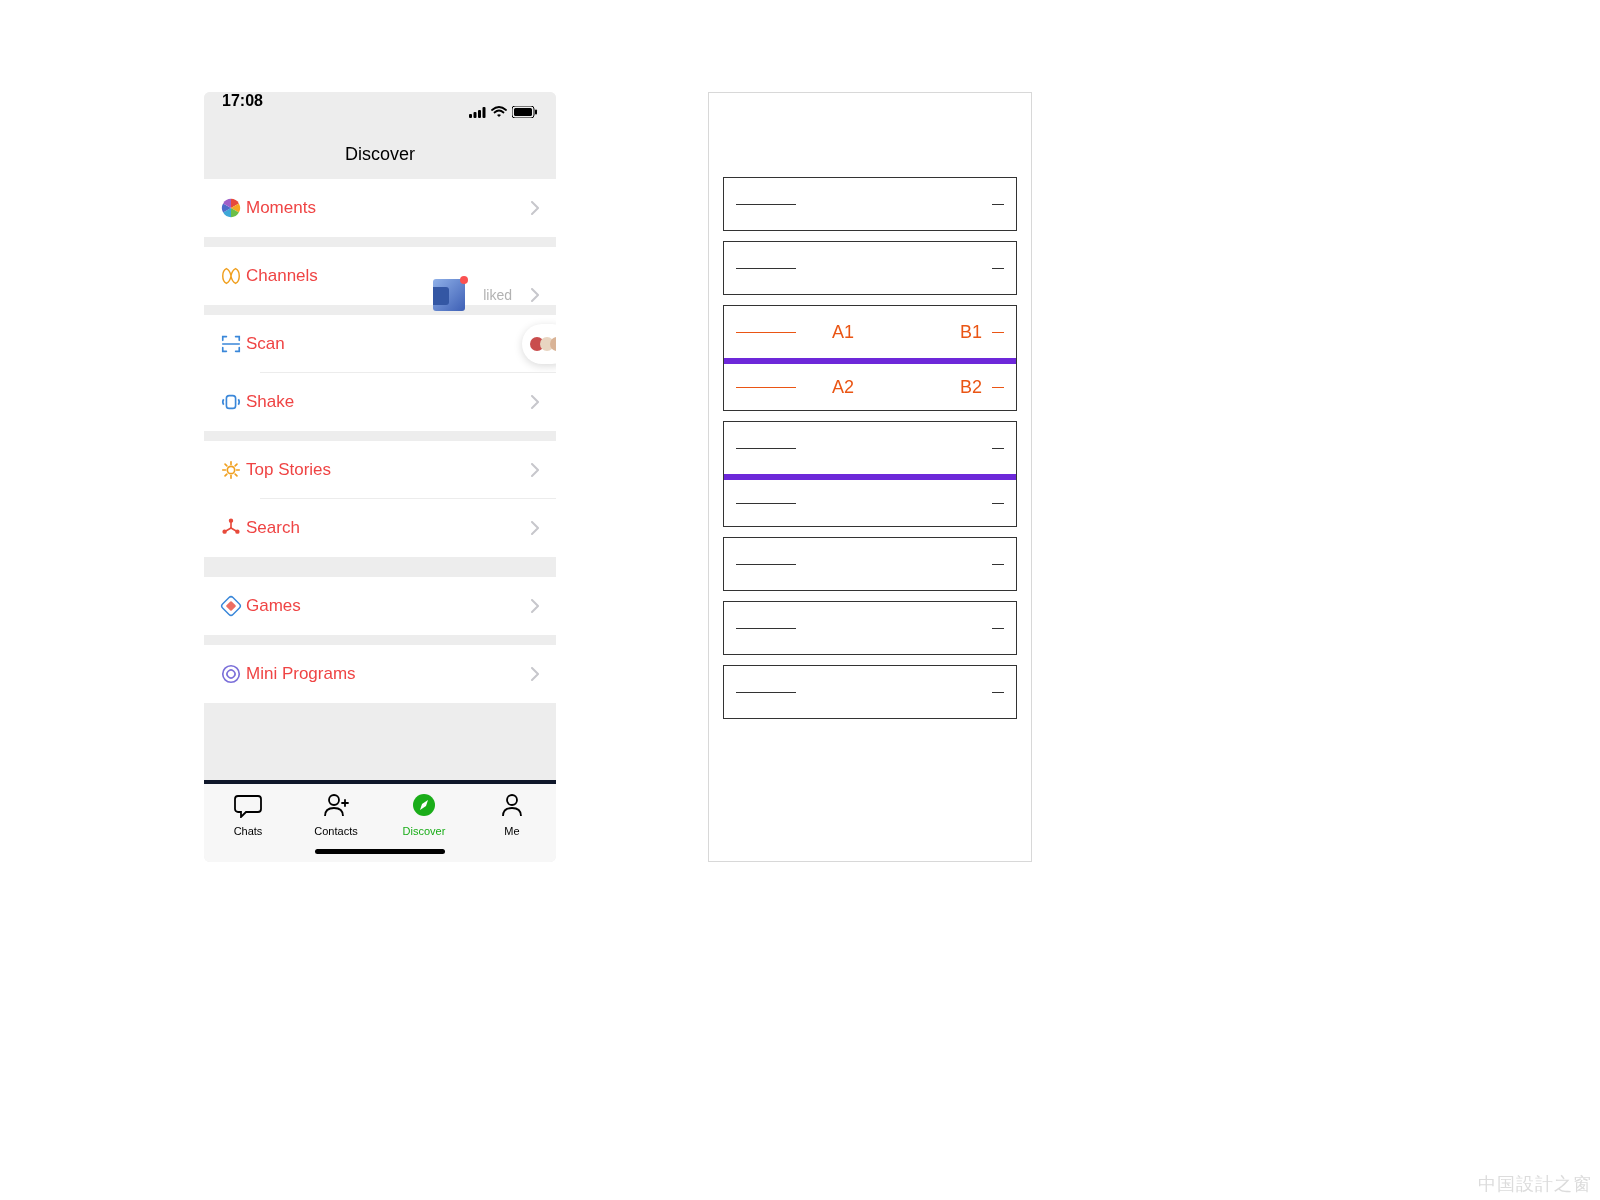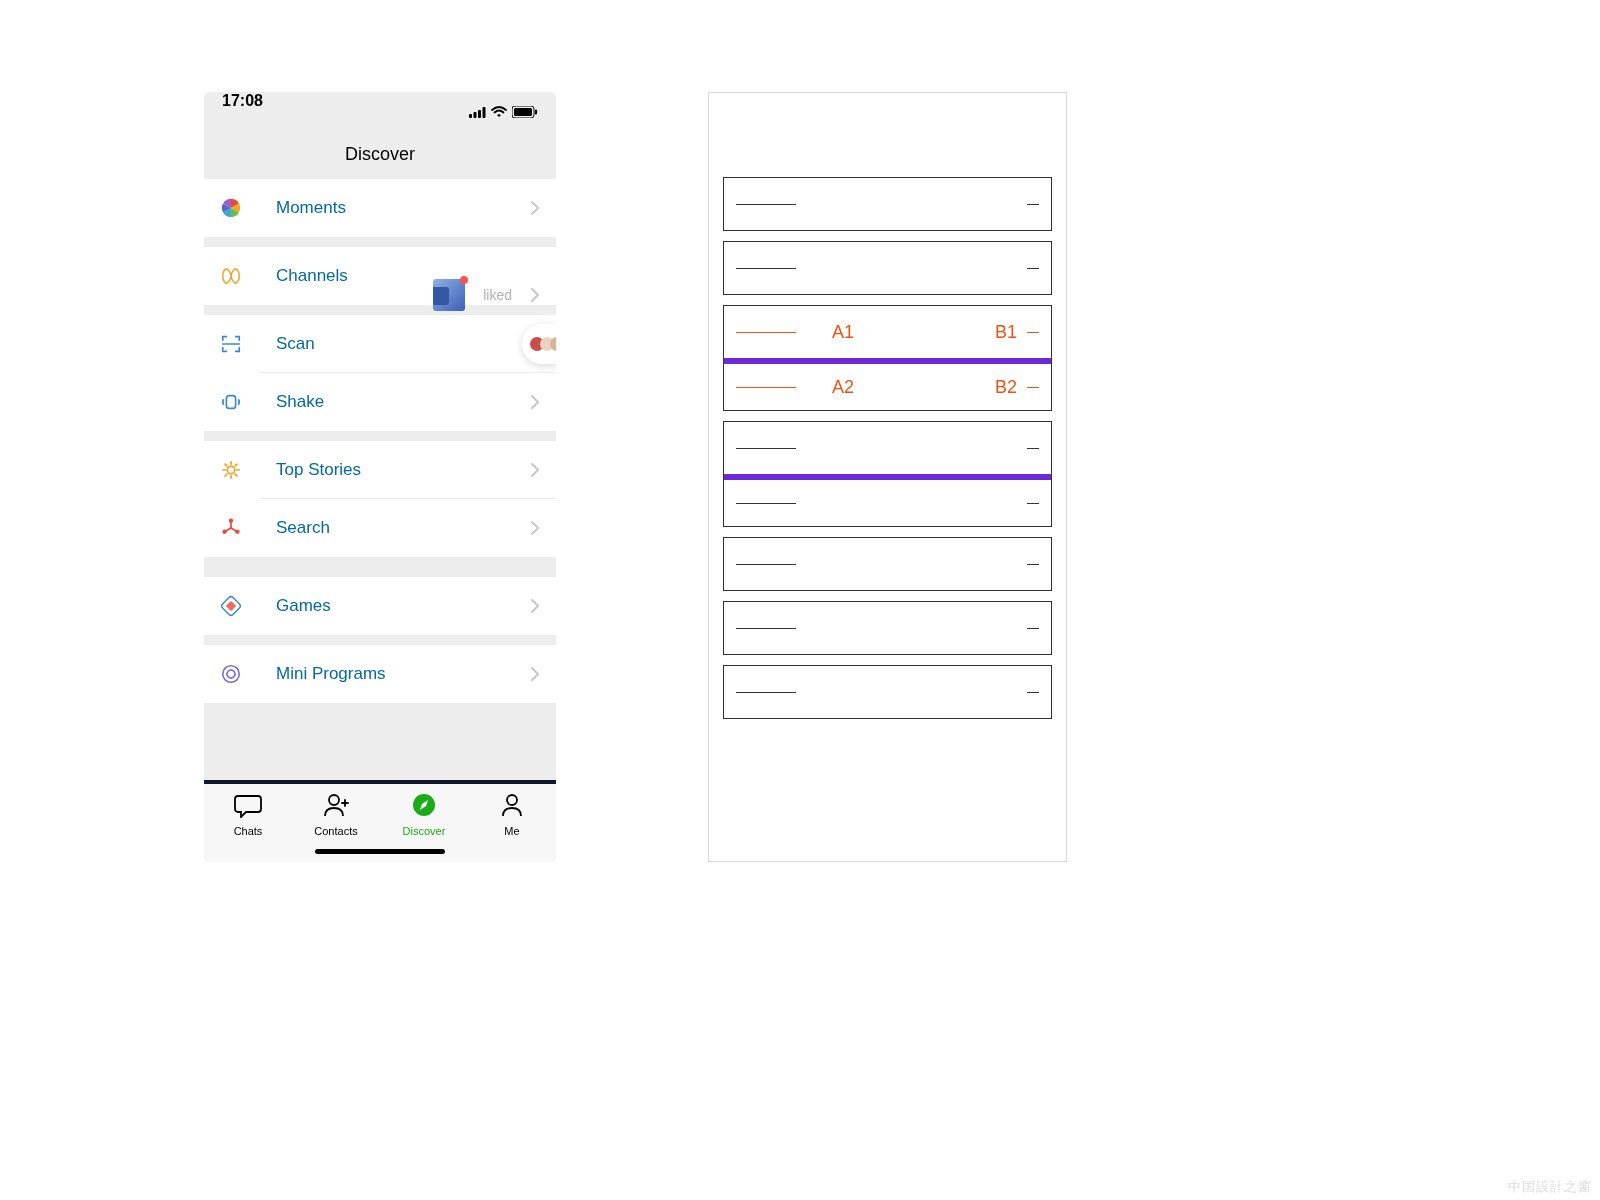--- a/index.html
+++ b/index.html
@@ -7,21 +7,21 @@
     width: 1600px;
     height: 1200px;
     background: #ffffff;
     font-family: -apple-system, "Helvetica Neue", Arial, sans-serif;
     position: relative;
   }
   .watermark {
     position: absolute;
     right: 8px;
     bottom: 4px;
-    font-size: 13px;
+    font-size: 18px;
     color: #dcdcdc;
     letter-spacing: 1px;
   }
 
   
   .phone {
     position: absolute;
     left: 204px;
     top: 92px;
     width: 352px;
@@ -76,22 +76,22 @@
   .cell-icon {
     width: 22px;
     height: 22px;
     flex: 0 0 22px;
     display: flex;
     align-items: center;
     justify-content: center;
   }
   .cell-label {
     font-size: 17px;
-    color: #0369a1;
-    margin-left: 34px;
+    color: #ef4444;
+    margin-left: 4px;
     flex: 1 1 auto;
   }
   .cell-extra {
     display: flex;
     align-items: center;
     gap: 18px;
     margin-top: 37px;
   }
   .chevron {
     width: 10px; height: 16px;
@@ -147,21 +147,21 @@
   .home-indicator {
     position:absolute; bottom:8px; left:50%; transform:translateX(-50%);
     width:130px; height:5px; border-radius:3px; background:#000;
   }
 
   
   .wire-panel {
     position:absolute;
     left: 708px;
     top: 92px;
-    width: 359px;
+    width: 324px;
     height: 770px;
     border:1px solid #d8d8d8;
   }
   .wcell-group {
     margin: 0 14px 10px 14px;
     border:1px solid #333;
   }
   .wcell {
     height:52px;
     display:flex; align-items:center;

